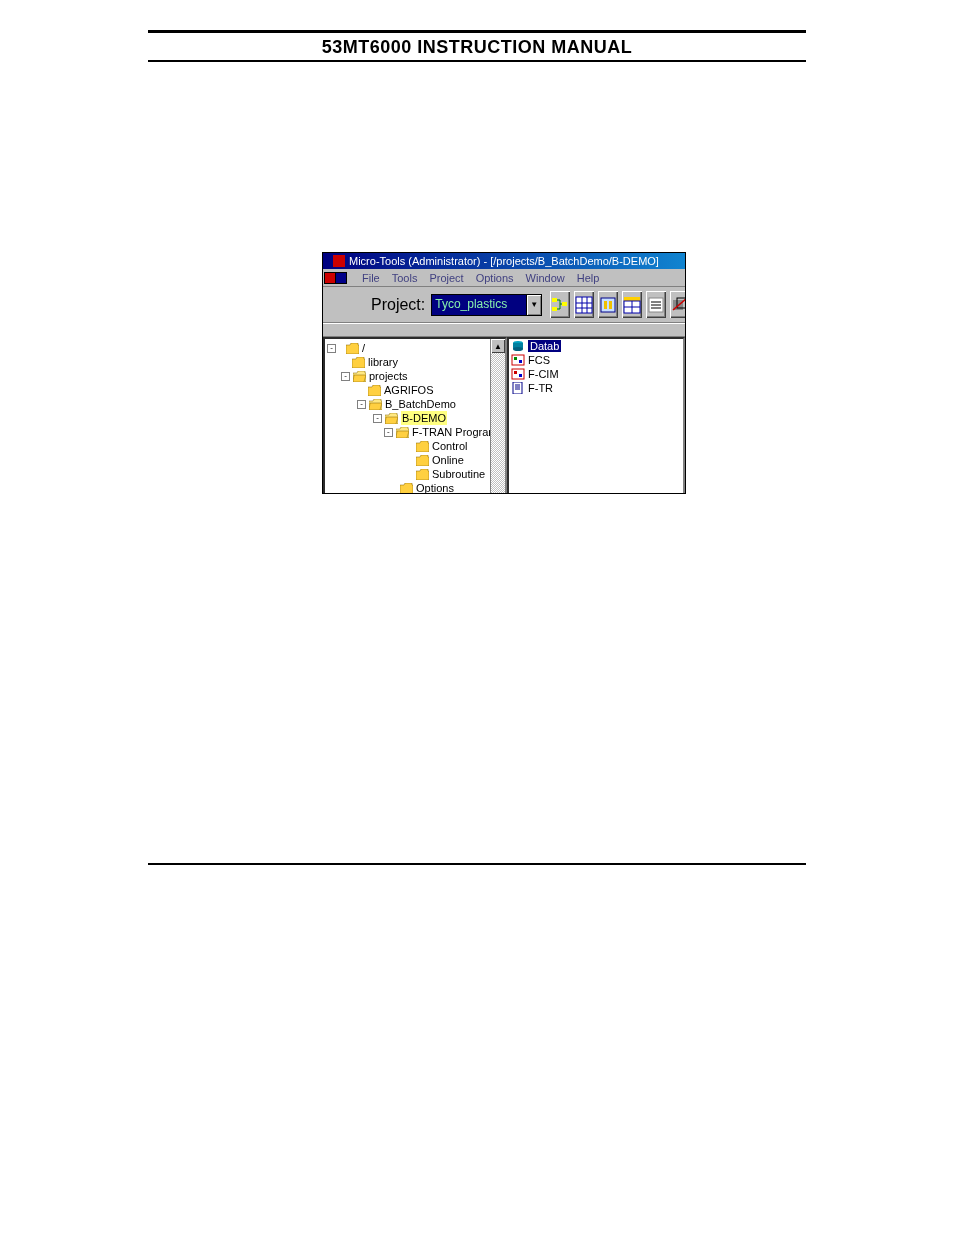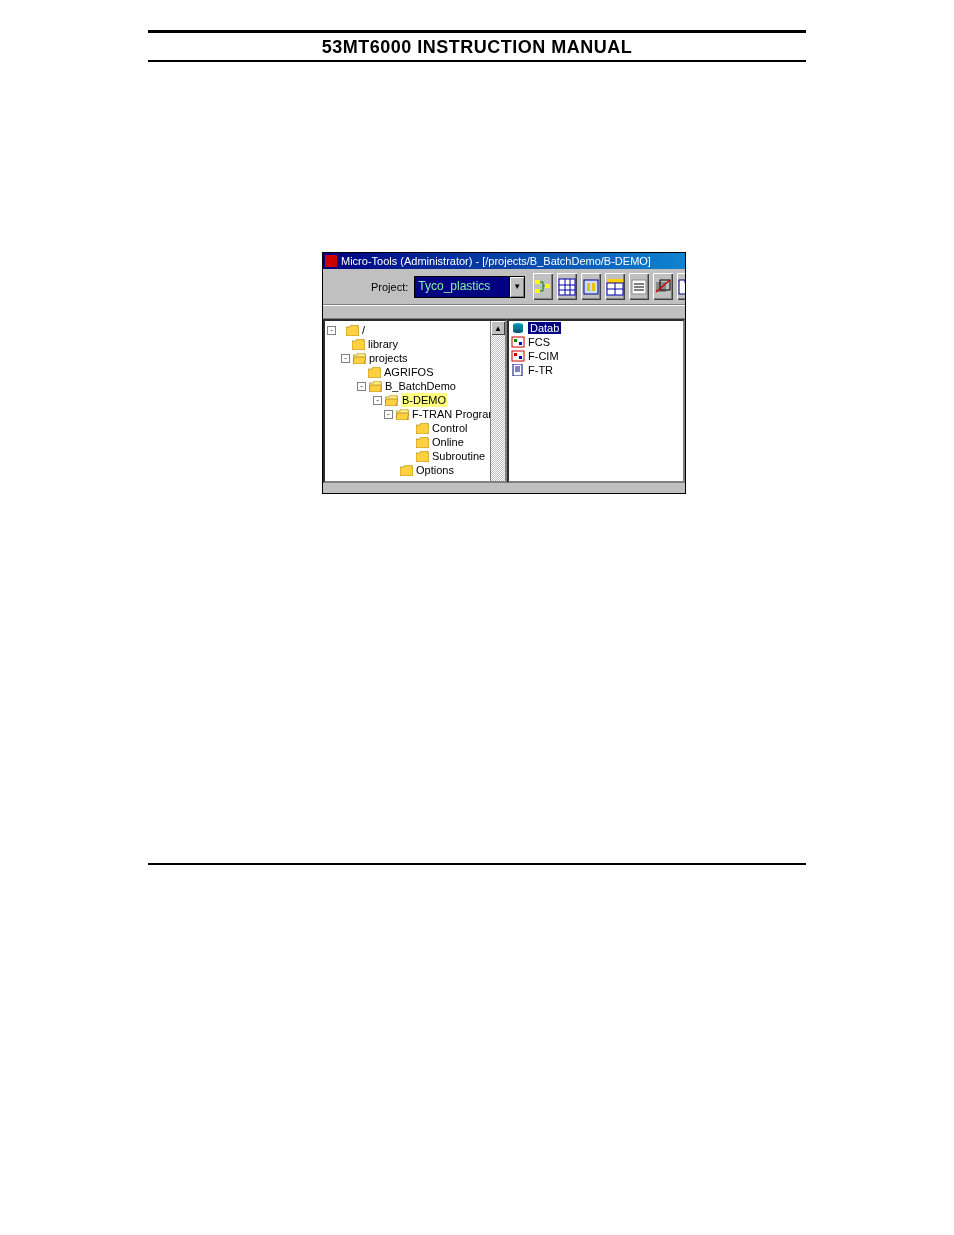--- a/index.html
+++ b/index.html
@@ -53,21 +53,21 @@
     overflow: hidden;
     border: 1px solid #000;
   }
 
   .titlebar {
     height: 16px;
     background: linear-gradient(90deg, #000080, #1084d0);
     color: #fff;
     display: flex;
     align-items: center;
-    padding-left: 2px;
+    padding-left: 10px;
     font-size: 11px;
     gap: 4px;
   }
   .title-icon {
     width: 12px; height: 12px;
     background: #c00;
     display: inline-block;
   }
 
   .menubar {
@@ -92,21 +92,21 @@
   .toolbar {
     height: 31px;
     background: #c0c0c0;
     border-bottom: 1px solid #808080;
     display: flex;
     align-items: center;
     padding: 2px 3px;
     gap: 4px;
   }
   .proj-label {
-    font-size: 11px;
+    font-size: 16px;
     margin-right: 2px;
     padding-left: 45px;
   }
   .combo {
     height: 20px;
     display: flex;
     align-items: stretch;
     border: 1px solid #000;
     background: #000080;
   }
@@ -256,20 +256,32 @@
   <div class="hdr-title">53MT6000 INSTRUCTION MANUAL</div>
   <div class="hdr-line-bottom"></div>
 
   <div class="shot">
 
     <div class="titlebar">
       <span class="title-icon"></span>
       <span>Micro-Tools (Administrator) - [/projects/B_BatchDemo/B-DEMO]</span>
     </div>
 
+    <div class="menubar">
+      <span class="doc-icons">
+        <span></span>
+        <span></span>
+      </span>
+      <span>File</span>
+      <span>Tools</span>
+      <span>Project</span>
+      <span>Options</span>
+      <span>Window</span>
+      <span>Help</span>
+    </div>
 
     <div class="toolbar">
       <span class="proj-label">Project:</span>
       <div class="combo">
         <div class="combo-field">Tyco_plastics</div>
         <div class="combo-arrow">▼</div>
       </div>
       <div style="width:6px"></div>
       <div class="tbtn">
         <svg viewBox="0 0 20 20">

